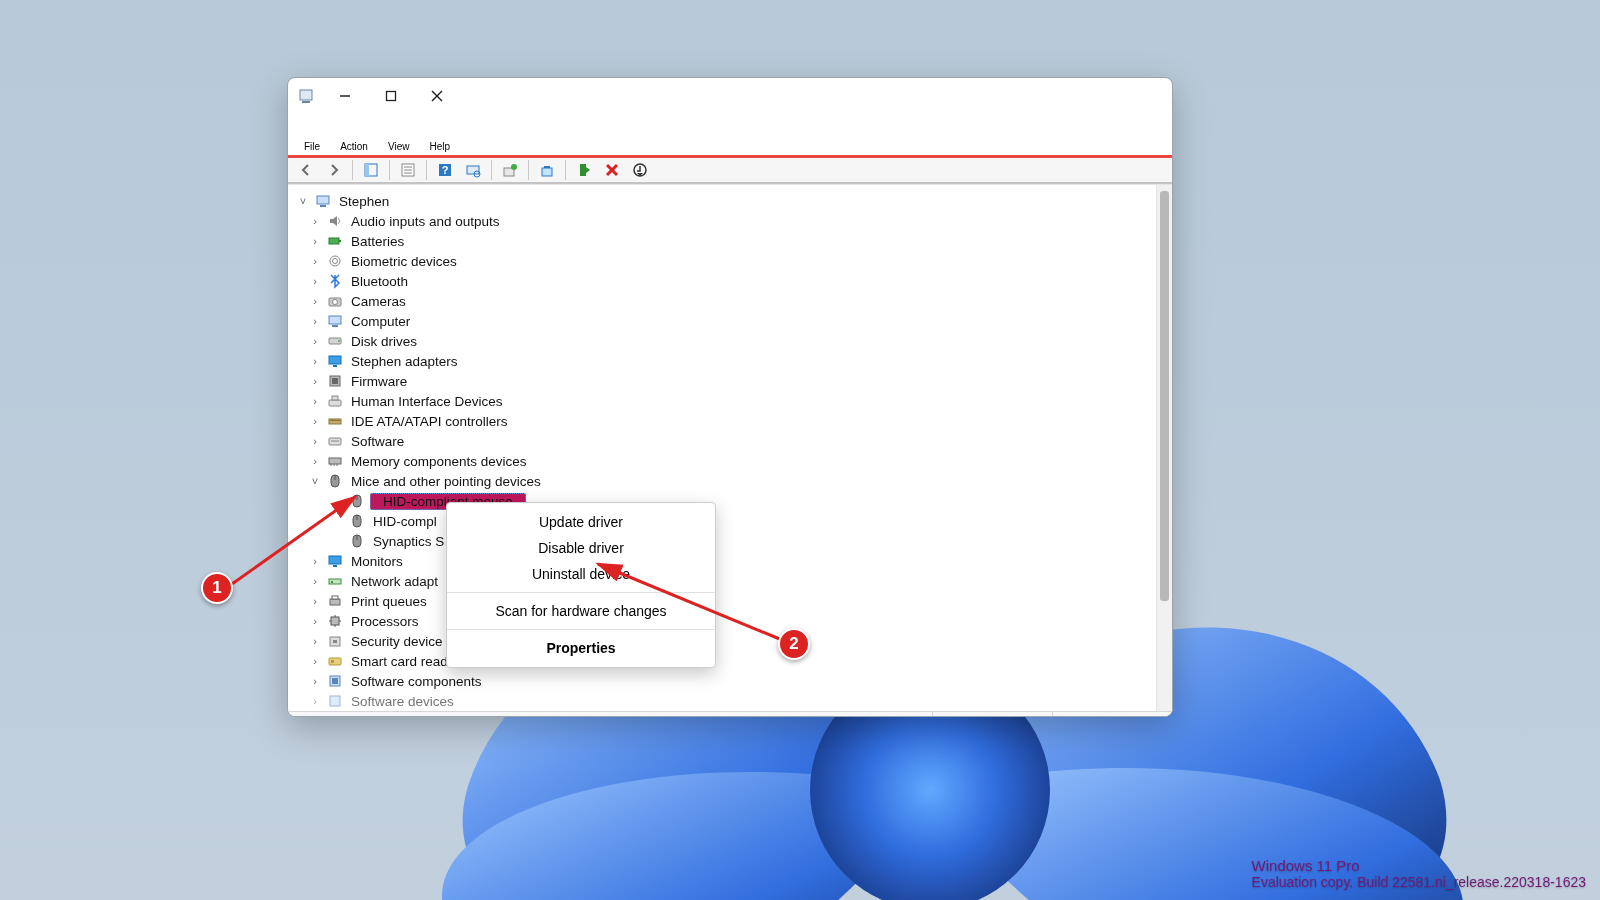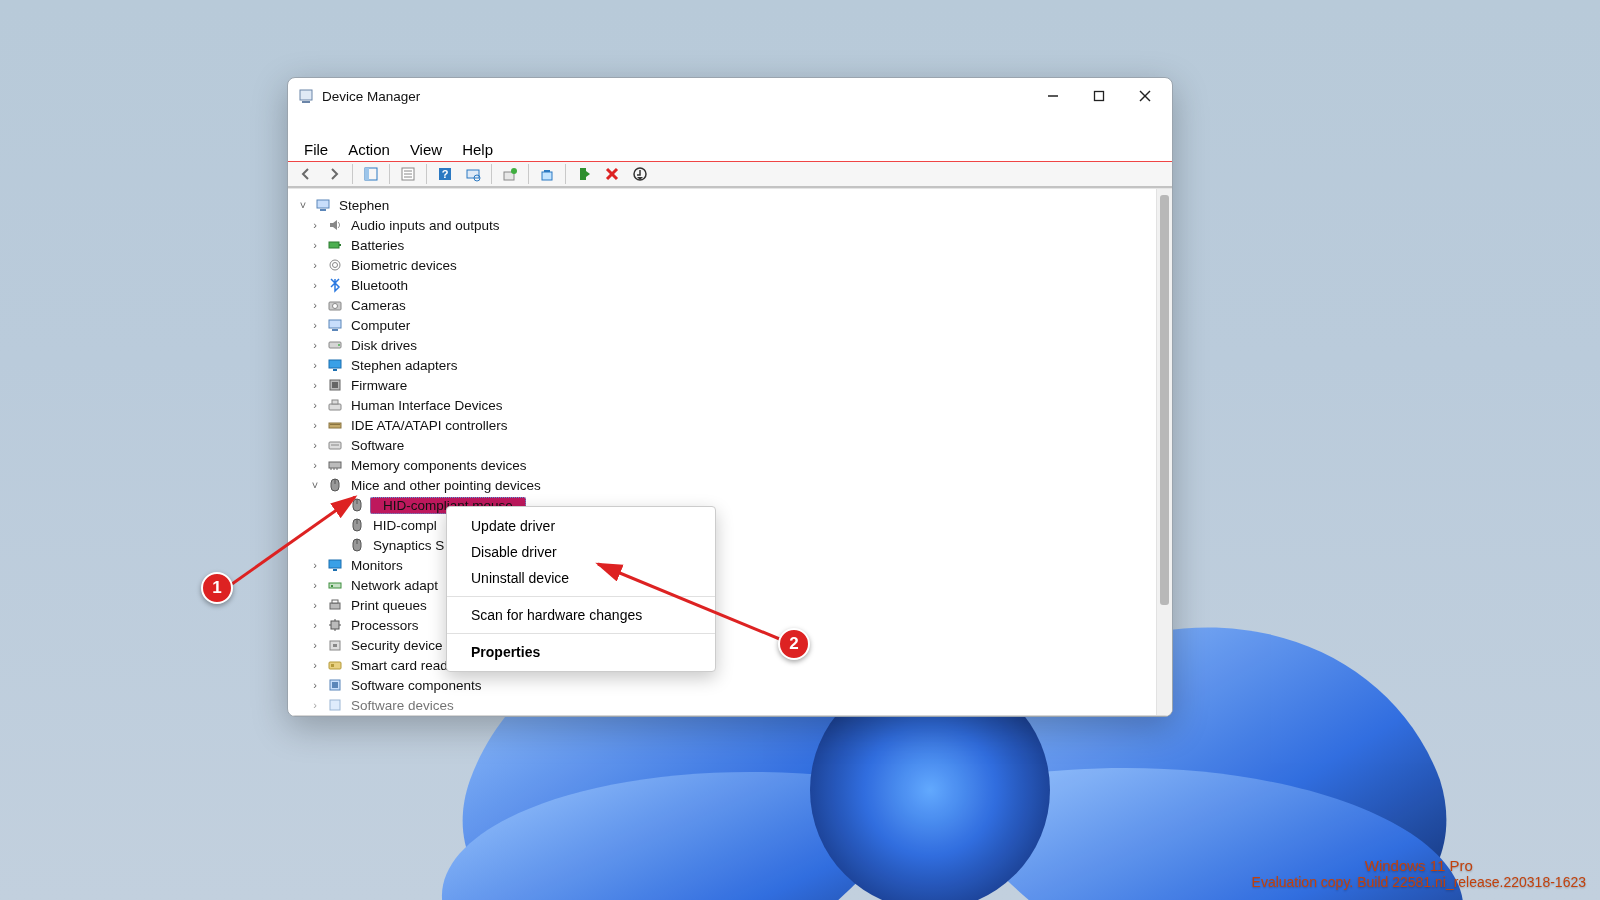--- a/index.html
+++ b/index.html
@@ -3,38 +3,38 @@
 <meta charset="utf-8">
 <style>
   * { box-sizing: border-box; margin: 0; padding: 0; }
   html, body { width: 1600px; height: 900px; overflow: hidden; font-family: "Segoe UI", Tahoma, sans-serif; }
   body { position: relative; background: linear-gradient(180deg,#b8cad9 0%,#bacbdb 40%,#c2d0de 100%); }
   
   
   .flower { position:absolute; left:280px; top:440px; width:1300px; height:700px; pointer-events:none; }
   .flower svg { width:100%; height:100%; }
 
-  .watermark { position:absolute; right:14px; bottom:10px; text-align:center; color:#c2410c; font-size:14px; text-shadow:0 1px 2px rgba(0,0,0,.25);margin-top:44px;}
+  .watermark { position:absolute; right:14px; bottom:10px; text-align:left; color:#701a75; font-size:14px; text-shadow:0 1px 2px rgba(0,0,0,.25);margin-top:44px;}
   .watermark .line1 { font-size:15px; }
   .watermark .line2 { font-size:14px; }
 
   
   .window {
     position:absolute; left:287px; top:77px; width:886px; height:640px;
     background:#fff; border:1px solid #9aa4ae; border-radius:8px;
     box-shadow:0 10px 35px rgba(0,0,0,.25);
     display:flex; flex-direction:column; overflow:hidden;
   }
   .titlebar { height:38px; display:flex; align-items:center; padding:0 4px 0 10px; }
   .titlebar .appicon { width:16px; height:16px; margin-right:8px; display:flex; align-items:center; justify-content:center; }
   .titlebar .title { font-size:13.5px; color:#111; flex:1; }
   .wbtn { width:46px; height:36px; display:flex; align-items:center; justify-content:center; }
   .wbtn svg { stroke:#222; }
   
-  .menubar { height:26px; display:flex; align-items:center; padding:0 6px; font-size:15px; border-bottom:1px solid #ef4444;margin-top:24px; }
+  .menubar { height:26px; display:flex; align-items:center; padding:0 6px; font-size:10px; border-bottom:3px solid #ef4444;margin-top:24px; }
   .menubar .mitem { padding:3px 10px; }
 
   .toolbar { height:30px; background:#f6f6f6; border-bottom:2px solid #c3c3c3; display:flex; align-items:center; padding:0 6px; gap:4px;}
   .tbtn { width:24px; height:24px; display:flex; align-items:center; justify-content:center; border:1px solid transparent; border-radius:2px;}
   .tsep { width:1px; height:20px; background:#c9c9c9; margin:0 2px;}
 
   .content { position:relative; flex:1; display:flex; border-top:1px solid #e5e5e5; }
   .tree { flex:1; overflow:hidden; padding:6px 0 0 0; font-size:13.5px; color:#111; }
   .scrollbar { width:16px; background:#f1f1f1; border-left:1px solid #e2e2e2; position:relative;}
   .scrollbar .thumb { position:absolute; left:3px; right:3px; top:6px; height:78%; background:#b8b8b8; border-radius:3px;}
@@ -44,21 +44,21 @@
   .row .ico { width:18px; height:18px; margin:0 4px; display:flex; align-items:center; justify-content:center;}
   .row .lbl { padding:1px 3px; }
   .row.sel .lbl { background:#be185d; border:1px dotted #5a9fe0; border-radius:2px; padding:0 12px;}
   .row.l1 { padding-left:20px; }
   .row.l2 { padding-left:42px; }
 
   .ctxmenu {
     position:absolute; background:#fff; border:1px solid #ccc; border-radius:4px;
     box-shadow:0 6px 18px rgba(0,0,0,.22); padding:6px 0; font-size:14px;
   }
-  .ctxmenu .citem { padding:5px 24px; cursor:default;}
+  .ctxmenu .citem { padding:5px 24px; cursor:default;text-align:center;}
   .ctxmenu .csep { height:1px; background:#e0e0e0; margin:5px 0;}
   .ctxmenu .bold { font-weight:700;}
 
   .statusbar { height:20px; border-top:1px solid #d6d6d6; background:#f7f7f7; display:flex;}
   .statusbar .pane { border-left:1px solid #d6d6d6; width:120px;}
   .statusbar .pane:first-child { border-left:none; flex:1;}
 
   
   .anno { position:absolute; inset:0; pointer-events:none; }
   .badge { position:absolute; width:32px; height:32px; border-radius:50%; background:#d22; color:#fff; display:flex; align-items:center; justify-content:center; font-weight:700; font-size:17px; box-shadow:0 2px 5px rgba(0,0,0,.35); border:2px solid #fff;}
@@ -97,21 +97,20 @@
 </div>
 
 <div class="window">
   <div class="titlebar">
     <span class="appicon">
       <svg width="16" height="16" viewBox="0 0 16 16">
           <rect x="2" y="2" width="12" height="10" fill="#dfe9f5" stroke="#6b85a8"></rect>
           <rect x="4" y="13" width="8" height="2" fill="#6b85a8"></rect>
         </svg>
     </span>
-    <span class="title">Device Manager</span>
     <div class="wbtn">
         <svg width="12" height="12">
           <line x1="1" y1="6" x2="11" y2="6" stroke-width="1.4"></line>
         </svg>
       </div>
     <div class="wbtn">
         <svg width="12" height="12">
           <rect x="1.5" y="1.5" width="9" height="9" fill="none" stroke-width="1.3"></rect>
         </svg>
       </div>

